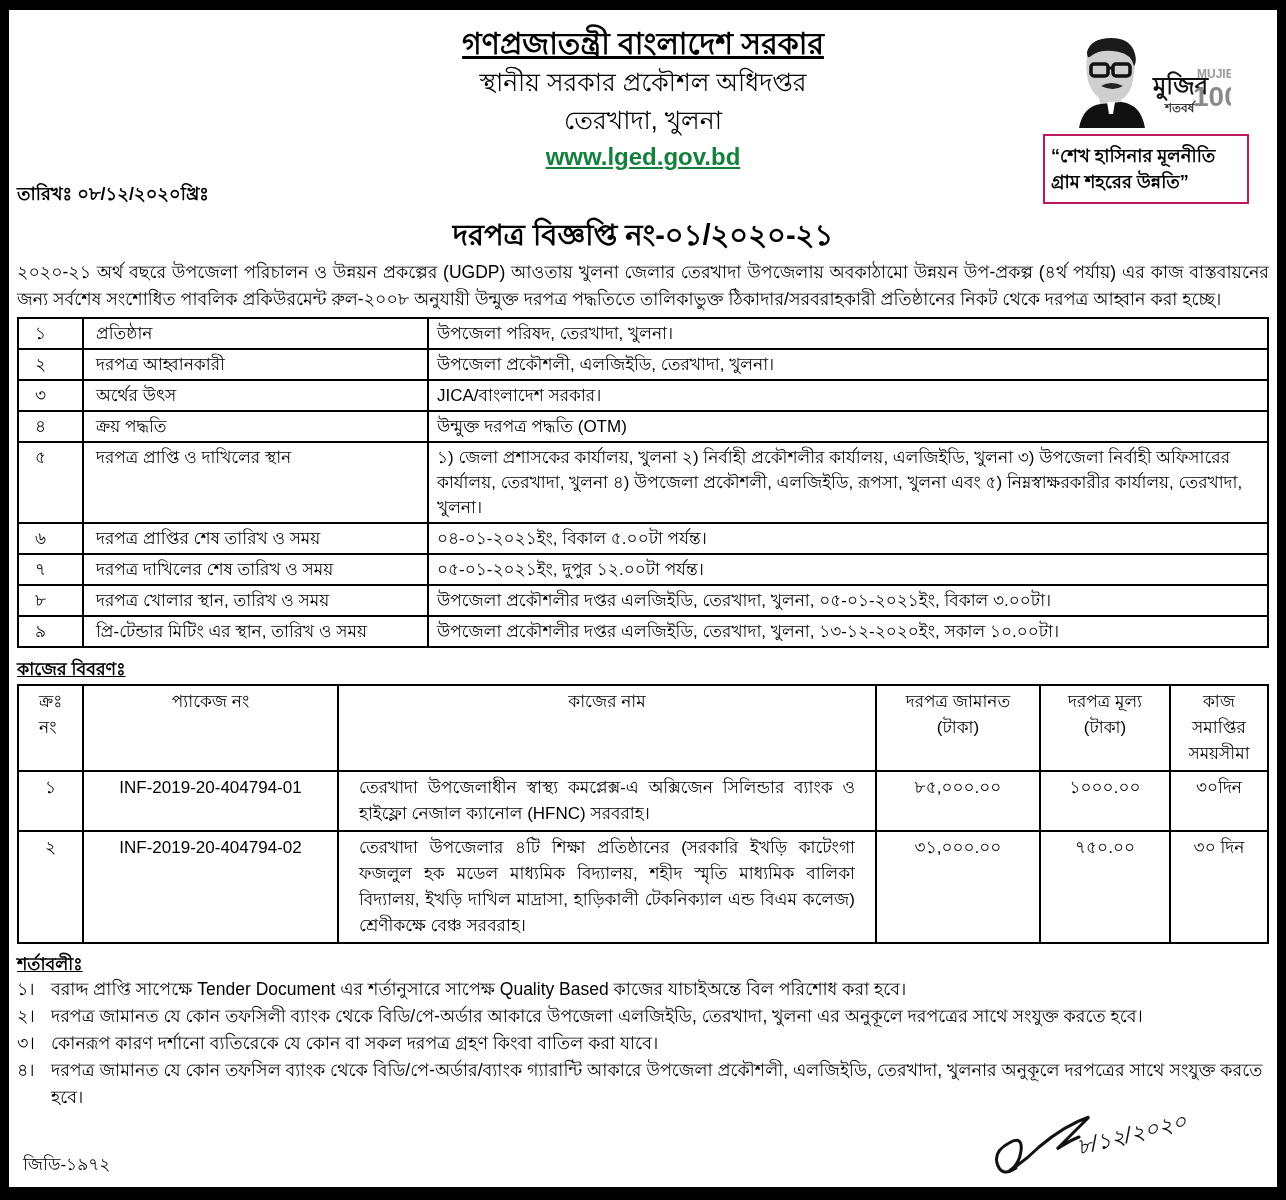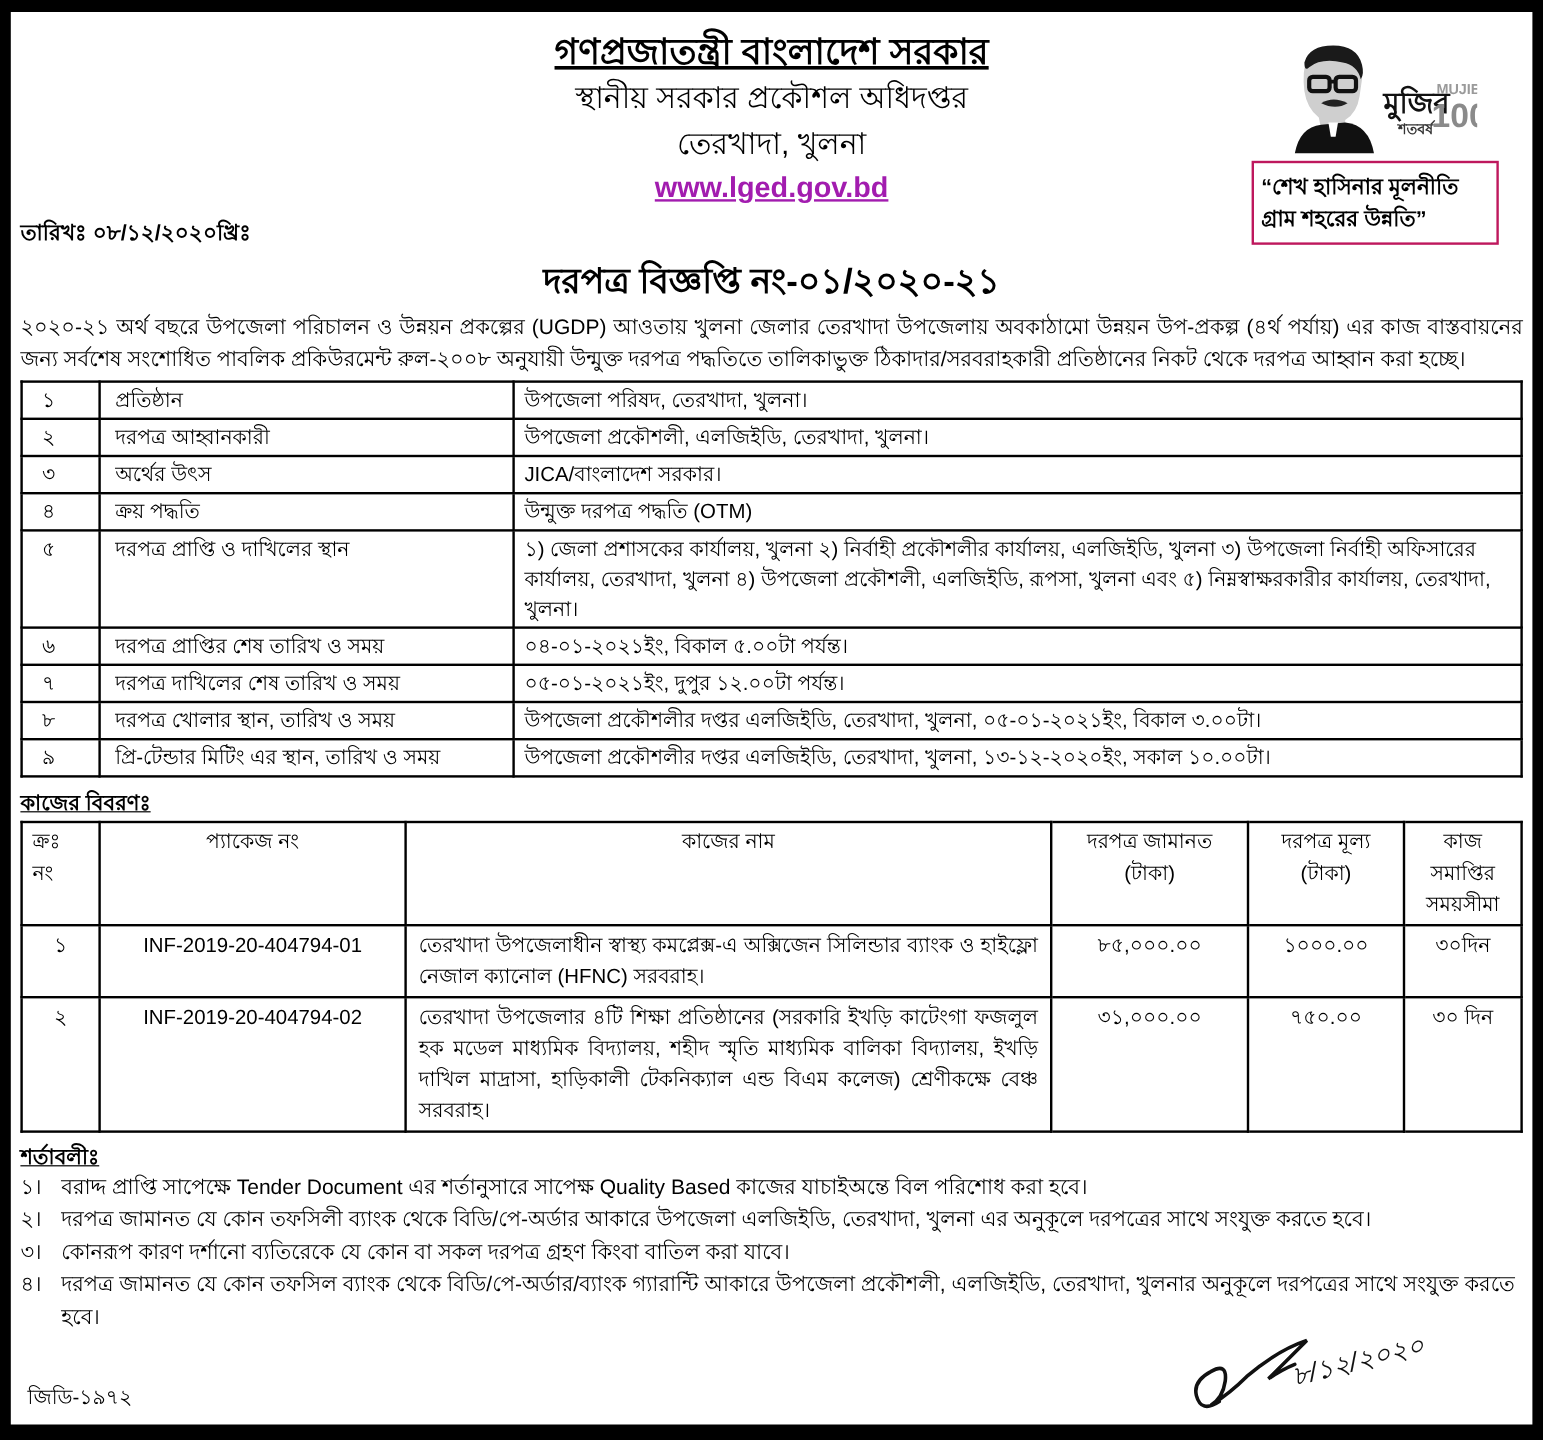--- a/index.html
+++ b/index.html
@@ -12,21 +12,21 @@
     padding:6px 8px 0 8px; overflow:hidden;
   }
   .center { text-align:center; }
   .preline { white-space:pre-line; }
   .header-block { margin-top:8px; }
   .gov-title { font-size:30px; font-weight:bold; line-height:40px;text-decoration:underline; }
   .dept-line { font-size:25px; line-height:36px; }
   .office-line { font-size:25px; line-height:36px; }
   .loc-line { font-size:25px; line-height:40px; }
   .website { font-size:24px; font-weight:bold; line-height:34px; }
-  .website a { color:#a21caf; text-decoration:underline; }
+  .website a { color:#15803d; text-decoration:underline; }
 
   .brand-block { position:absolute; top:26px; right:28px; width:206px; }
   .logo-wrap { display:flex; justify-content:center; margin-bottom:6px; }
   .quote-box { border:2px solid #be185d; padding:7px 6px; font-size:18px; font-weight:bold; line-height:26px; }
 
   .memo-row { display:flex; justify-content:space-between; margin-top:6px; font-size:17px; }
   .memo-no { font-weight:normal; }
   .memo-date { font-size:18px; font-weight:bold; margin-right:6px; }
 
   .notice-title { font-size:29px; font-weight:bold; line-height:40px; margin-top:4px; }
@@ -37,22 +37,22 @@
   table { border-collapse:collapse; width:100%; table-layout:fixed; }
   td,th { border:2px solid #000; font-size:17px; vertical-align:top; }
   .info-table { margin-top:4px; }
   .info-table td { padding:2px 8px; line-height:25px; }
   .info-table .no-cell { text-align:left; padding-left:16px; }
   .info-table .label-cell { padding-left:12px; }
   .work-table { margin-top:3px; }
   .work-table th { font-weight:normal; padding:3px 4px; line-height:26px; text-align:center; }
   .work-table td { padding:3px 6px; line-height:26px; }
   .work-table .no-cell, .work-table .pkg-cell, .work-table .amt-cell { text-align:center; }
-  .work-table .name-cell { text-align:justify; padding:3px 10px;margin-top:20px; }
-  .work-table .hdr-no { text-align:left; padding-left:8px; }
+  .work-table .name-cell { text-align:justify; padding:3px 20px;margin-top:20px; }
+  .work-table .hdr-no { text-align:left; padding-left:20px; }
 
   .terms { margin-top:8px; }
   .term-item { display:flex; font-size:17.5px; line-height:27px; }
   .term-no { width:34px; flex:0 0 34px; }
   .term-text { flex:1; }
 
   .sign-block { width:340px; margin:2px 18px 0 auto; text-align:center; }
   .sign-scribble { height:72px; position:relative; }
 
   .gd-number { position:absolute; left:14px; bottom:8px; font-size:17px; }

